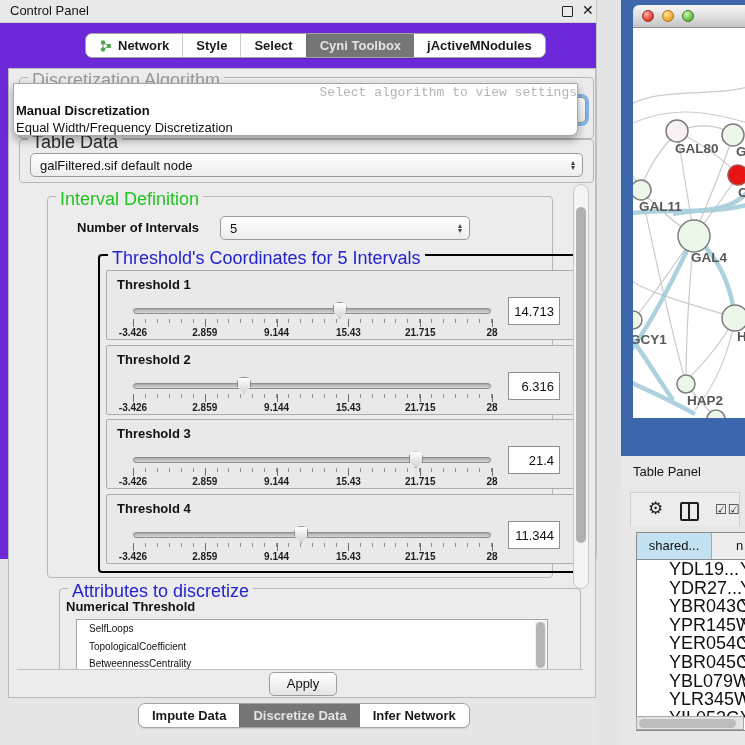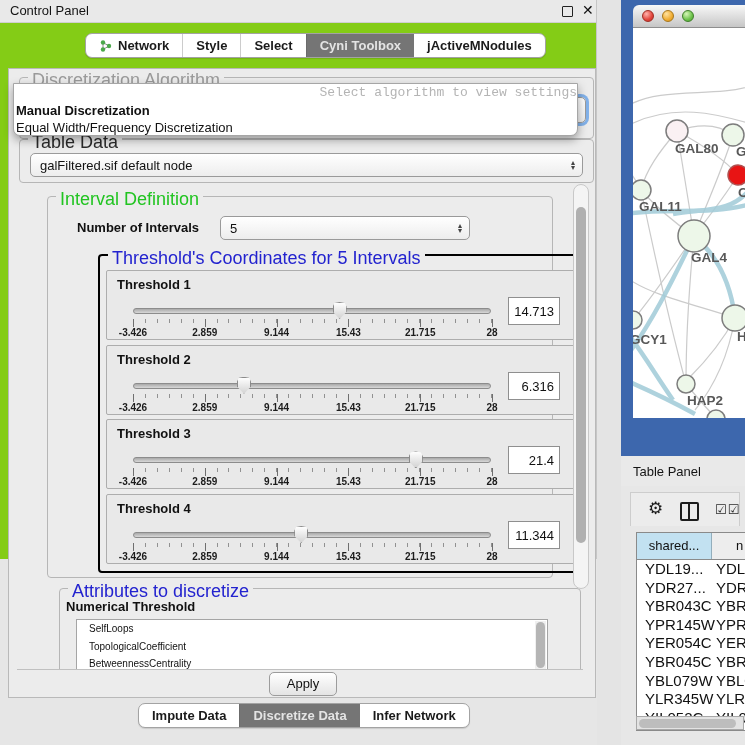--- a/index.html
+++ b/index.html
@@ -1,19 +1,19 @@
 <!DOCTYPE html>
 <html><head>
 <meta charset="utf-8">
 <style>
   html,body{margin:0;padding:0;}
   body{font-family:"Liberation Sans","DejaVu Sans",sans-serif;background:#dcdcdc;}
   #screen{position:relative;width:745px;height:745px;overflow:hidden;background:#e6e6e6;}
   
-  #left-panel{position:absolute;left:0;top:0;width:596px;height:559px;background:#84cc16;border-right:1px solid #c6c6c6;}
+  #left-panel{position:absolute;left:0;top:0;width:596px;height:559px;background:#6d28d9;border-right:1px solid #c6c6c6;}
   #cp-titlebar{position:absolute;left:0;top:0;width:100%;height:22px;background:#e9e9e9;border-bottom:1px solid #cfcfcf;}
   #cp-title{position:absolute;left:10px;top:3px;font-size:13px;color:#141414;}
   #float-icon{position:absolute;left:562px;top:6px;width:9px;height:9px;border:1.6px solid #222;border-radius:1px;}
   #close-icon{position:absolute;left:582px;top:2px;font-size:14px;font-weight:700;color:#111;}
   .segbar{position:absolute;display:inline-flex;height:23px;background:#fff;border:1px solid #a3a3a3;border-radius:7px;overflow:hidden;box-shadow:0 1px 1px rgba(0,0,0,.12);}
   #top-tabs{left:85px;top:33px;}
   #bottom-tabs{left:138px;top:703px;}
   .seg{display:flex;align-items:center;padding:0 13px;font-size:13px;font-weight:600;color:#1a1a1a;border-left:1px solid #ccc;white-space:nowrap;cursor:default;}
   .seg:first-child{border-left:none;}
   .seg.selected{background:#757575;color:#e4e4e4;border-left-color:#6b6b6b;}
@@ -85,21 +85,21 @@
   #tp-title{position:absolute;left:12px;top:8px;font-size:13px;color:#141414;}
   #tp-toolbar{position:absolute;left:9px;top:36px;width:110px;height:34px;background:#ececec;border:1px solid #cdcdcd;border-bottom:none;box-sizing:border-box;}
   #gear-icon{position:absolute;left:17px;top:5px;font-size:17px;color:#1c1c1c;}
   #split-icon{position:absolute;left:49px;top:9px;width:15px;height:15px;border:2px solid #1c1c1c;border-radius:2px;}
   #split-icon::after{content:"";position:absolute;left:6px;top:0;width:2px;height:15px;background:#1c1c1c;}
   #check-icons{position:absolute;left:84px;top:9px;font-size:13px;color:#2a2a2a;letter-spacing:1px;}
   #tp-table{position:absolute;left:15px;top:76px;width:109px;height:199px;background:#fff;border:1px solid #8a8a8a;border-right:none;box-sizing:border-box;overflow:hidden;}
   #tp-header{display:flex;height:26px;border-bottom:1px solid #8a8a8a;font-size:13px;color:#111;}
   #tp-h0{width:74px;background:#c2e1f1;border-right:1px solid #93aebc;text-align:center;line-height:26px;flex:none;}
   #tp-h1{flex:1;background:#ededed;line-height:26px;padding-left:24px;}
-  .trow{display:flex;height:18.6px;font-size:15px;color:#111;line-height:18.6px;}
+  .trow{display:flex;height:18.6px;font-size:18px;color:#111;line-height:18.6px;margin-left:24px;}
   .trow .c0{width:74px;padding-left:8px;box-sizing:border-box;flex:none;white-space:nowrap;}
   .trow .c1{flex:1;padding-left:5px;white-space:nowrap;}
   #tp-hscroll{position:absolute;left:15px;top:260px;width:108px;height:14px;background:#e3e3e3;border:1px solid #a8a8a8;box-sizing:border-box;}
   #tp-hscroll .th{position:absolute;left:2px;top:1.5px;width:97px;height:9px;background:#bdbdbd;border-radius:5px;}
 </style>
 </head>
 <body>
 
 <div id="screen">
 

